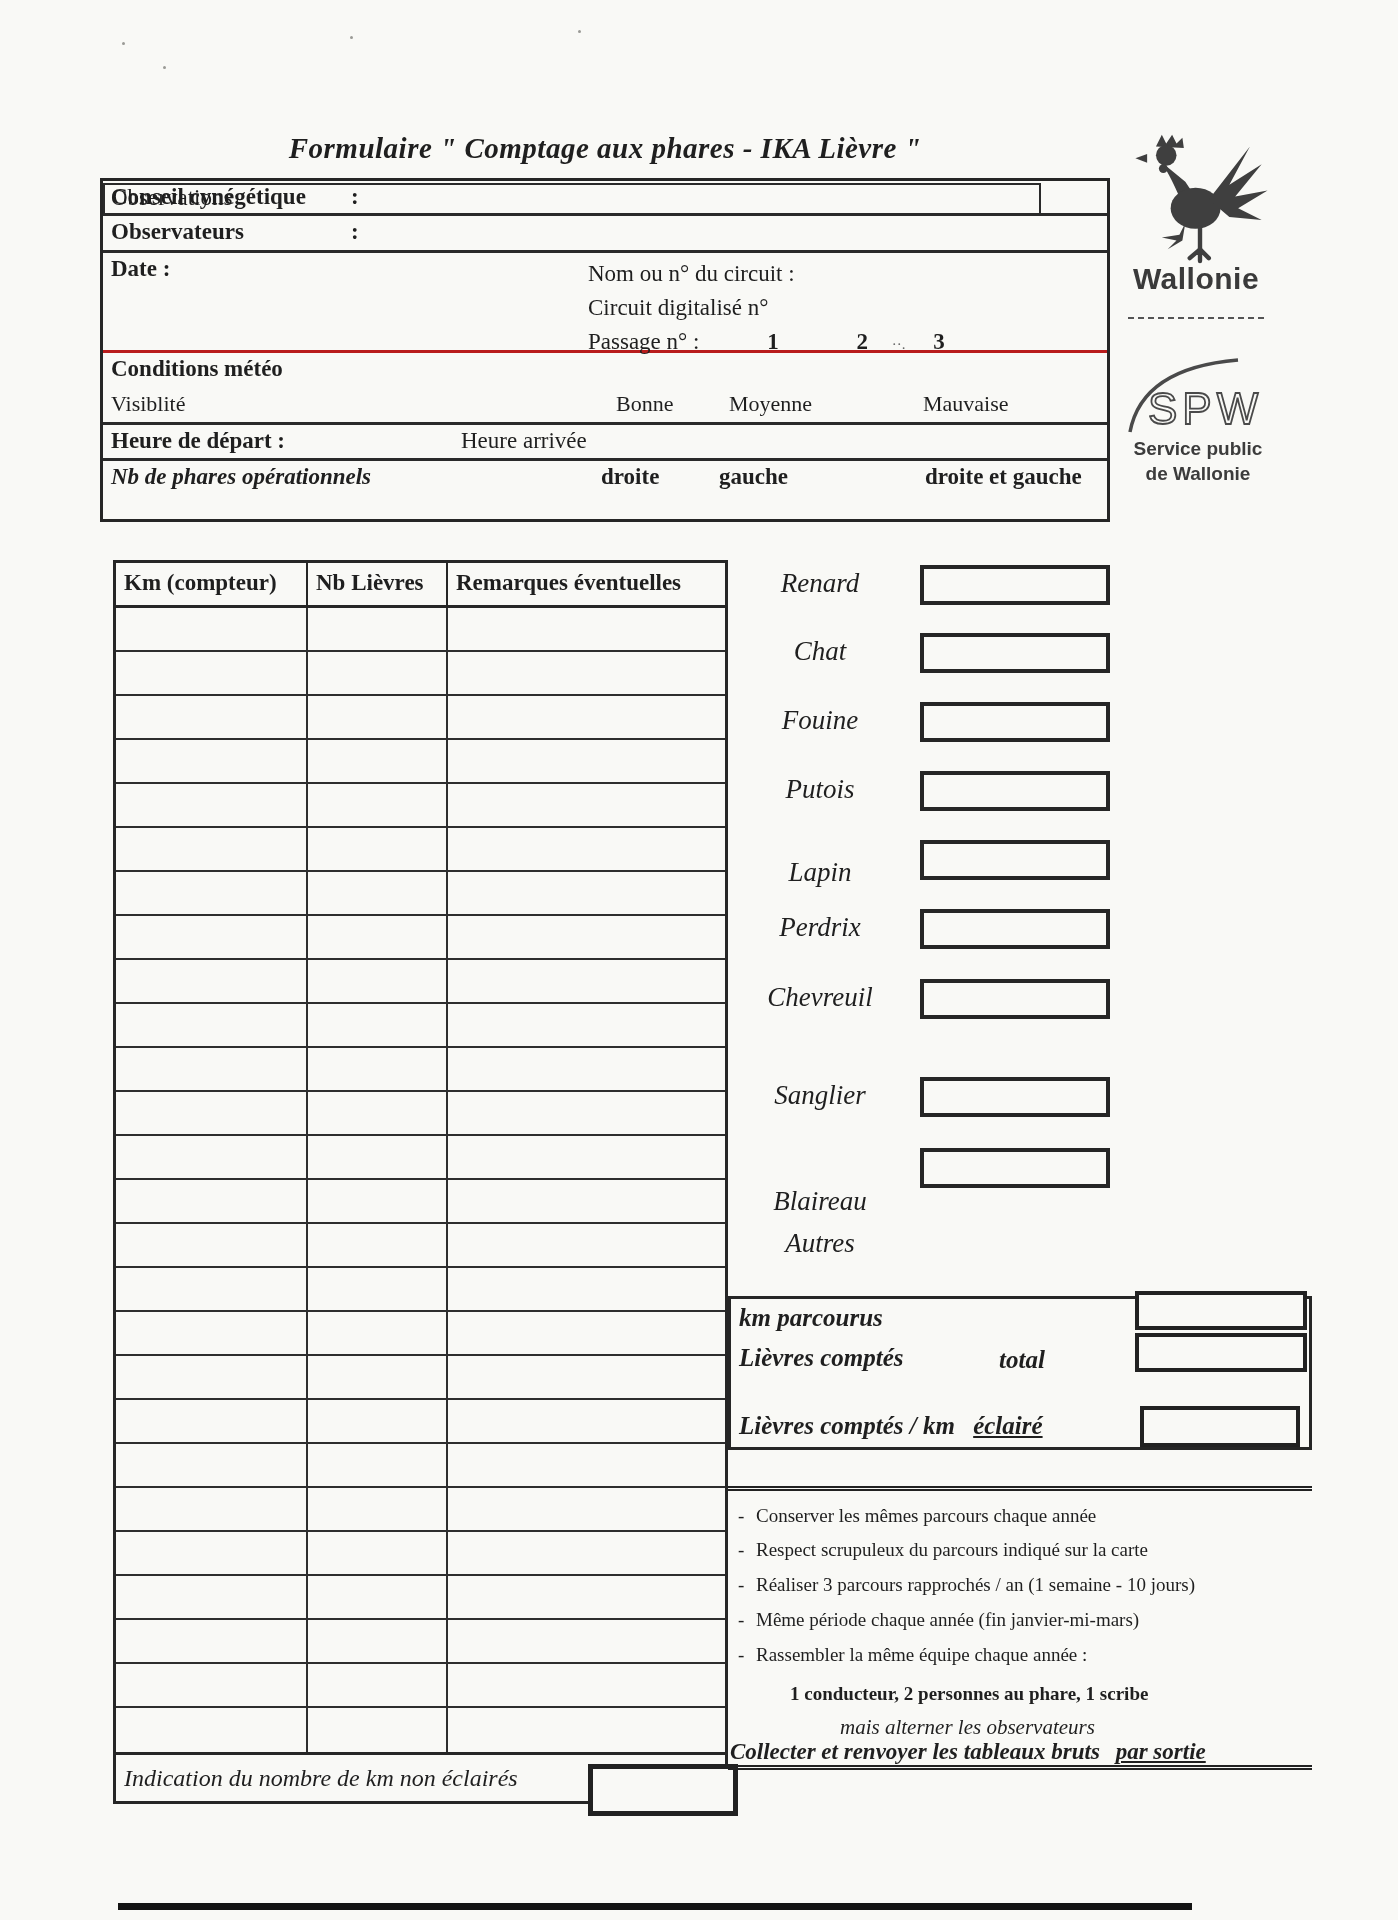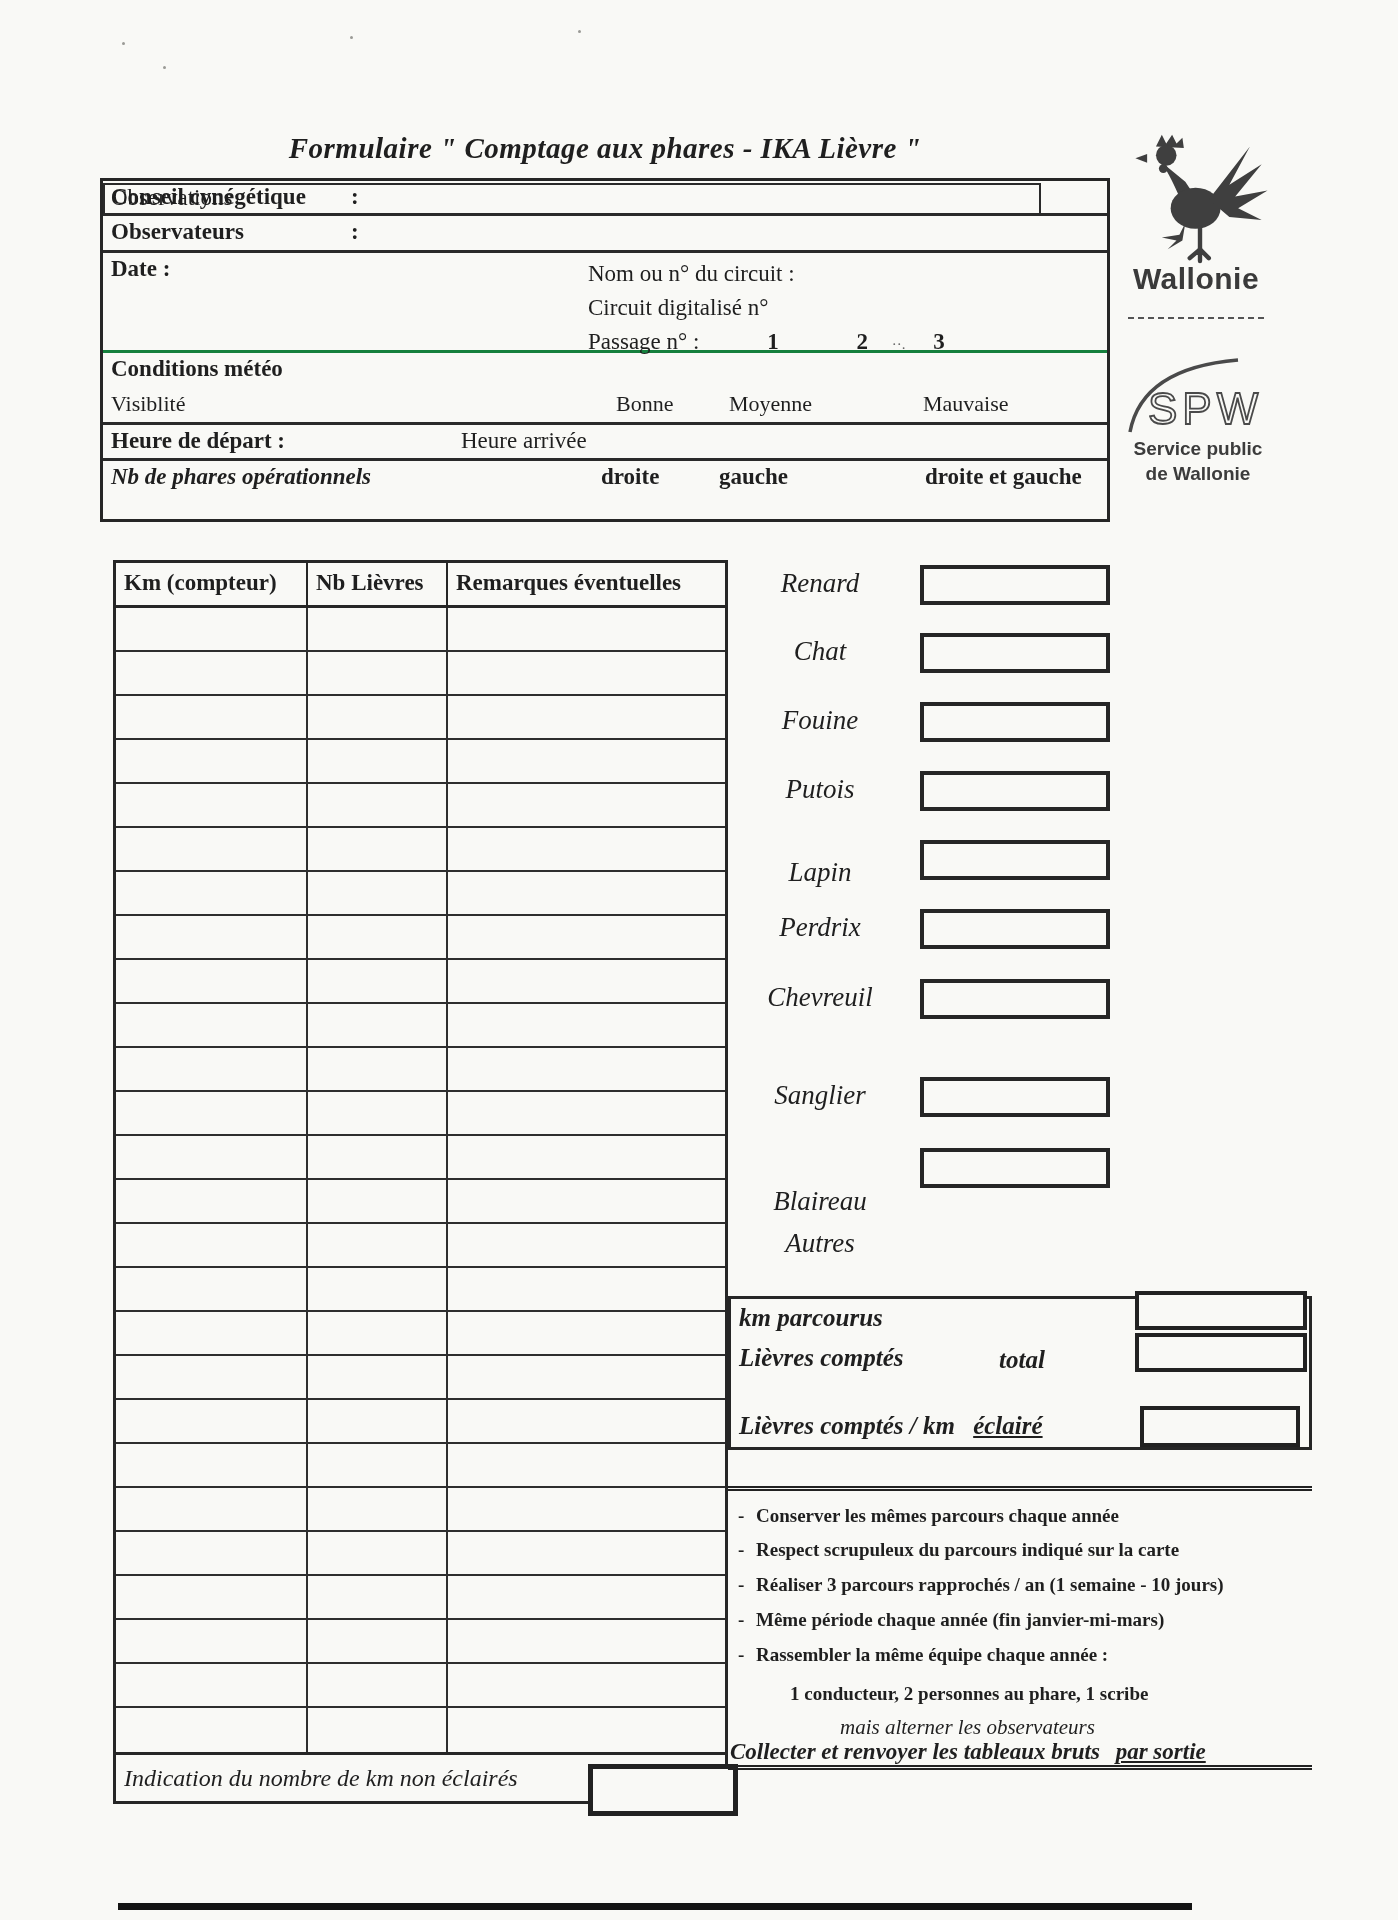--- a/index.html
+++ b/index.html
@@ -8,21 +8,21 @@
   .abs{position:absolute;}
   
   .title{left:100px;top:132px;width:1010px;text-align:center;
          font-size:29px;font-weight:bold;font-style:italic;letter-spacing:.5px;}
   
   .hbox{left:100px;top:178px;width:1010px;height:344px;border:3px solid #262626;box-sizing:border-box;background:transparent;}
   .hrow{position:relative;box-sizing:border-box;font-size:23px;}
   .hrow .lbl{position:absolute;left:8px;top:3px;font-weight:bold;}
   .r1{height:35px;border-bottom:3px solid #2a2a2a;}
   .r2{height:37px;border-bottom:3px solid #2a2a2a;}
-  .r3{height:100px;border-bottom:3px solid #15803d;}
+  .r3{height:100px;border-bottom:3px solid #b91c1c;}
   .r4{height:72px;border-bottom:3px solid #2a2a2a;}
   .r5{height:36px;border-bottom:3px solid #2a2a2a;}
   .r6{height:35px;}
   .plain{font-weight:normal;}
   .colon{position:absolute;top:3px;font-weight:bold;}
   .circ-col{position:absolute;left:485px;top:4px;line-height:34px;font-size:23px;}
   .passnum{font-weight:bold;}
   .dots{color:#666;font-size:15px;}
   .visrow{position:absolute;left:8px;top:38px;width:990px;font-size:22px;}
   .visopt{position:absolute;top:0;}
@@ -54,21 +54,21 @@
   .kmbox{left:588px;top:1764px;width:150px;height:52px;border:5px solid #222;box-sizing:border-box;background:#f9f9f6;}
   
   .sp-label{position:absolute;left:735px;width:170px;text-align:center;font-size:27px;font-style:italic;}
   .sp-box{position:absolute;left:920px;width:190px;height:40px;border:4px solid #262626;box-sizing:border-box;}
   
   .totals{left:728px;top:1296px;width:584px;height:154px;border:3px solid #262626;box-sizing:border-box;}
   .tot-line{position:absolute;font-size:25px;font-weight:bold;font-style:italic;}
   .valbox{position:absolute;border:4px solid #222;box-sizing:border-box;background:#f9f9f6;}
   
   .instr{left:728px;top:1486px;width:584px;height:284px;border-top:5px double #222;border-bottom:5px double #222;box-sizing:border-box;}
-  .bullet{position:absolute;left:10px;font-size:19px;font-weight:bold;white-space:nowrap;}
+  .bullet{position:absolute;left:10px;font-size:19px;font-weight:normal;white-space:nowrap;}
   .bullet .dash{display:inline-block;width:18px;}
   .team-line{position:absolute;left:62px;top:192px;font-size:19px;font-weight:bold;}
   .alt-line{position:absolute;left:112px;top:224px;font-size:21px;font-style:italic;}
   .collect-line{position:absolute;left:2px;top:248px;font-size:23px;font-weight:bold;font-style:italic;white-space:nowrap;}
   .uline{text-decoration:underline;}
   
   .speck{width:3px;height:3px;border-radius:50%;background:#9a9a96;}
   .bottom-bar{left:118px;top:1903px;width:1074px;height:7px;background:#141414;}
 </style>
 </head>

